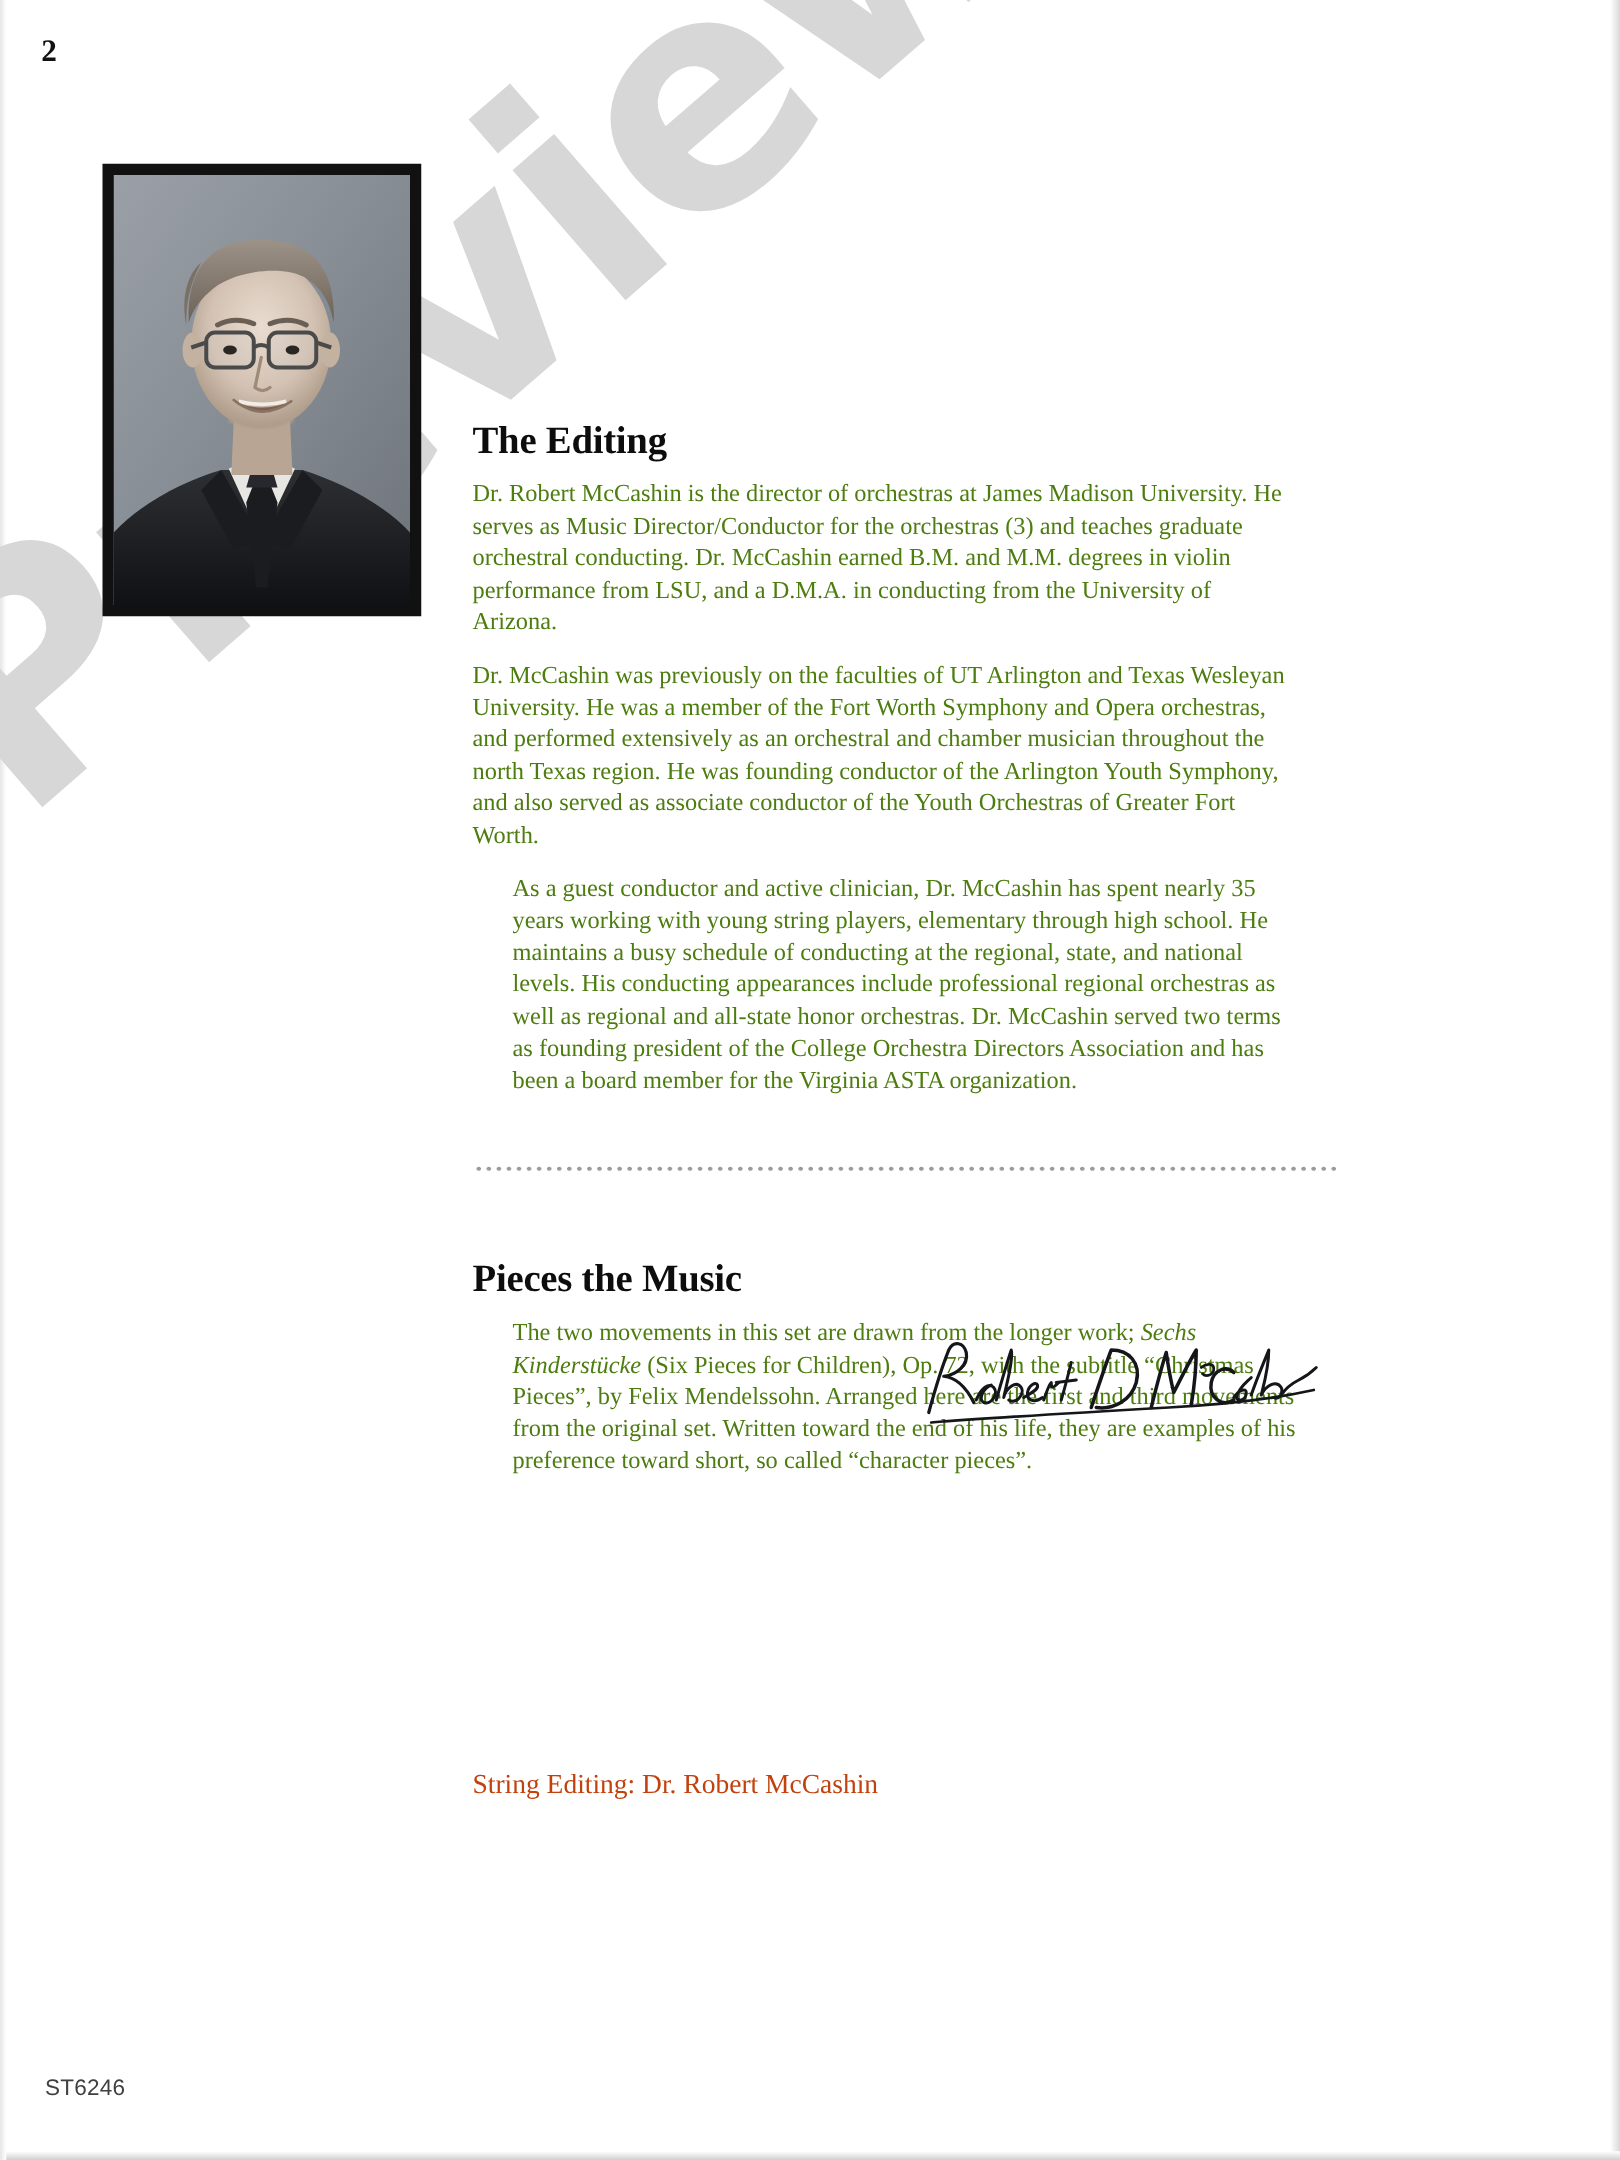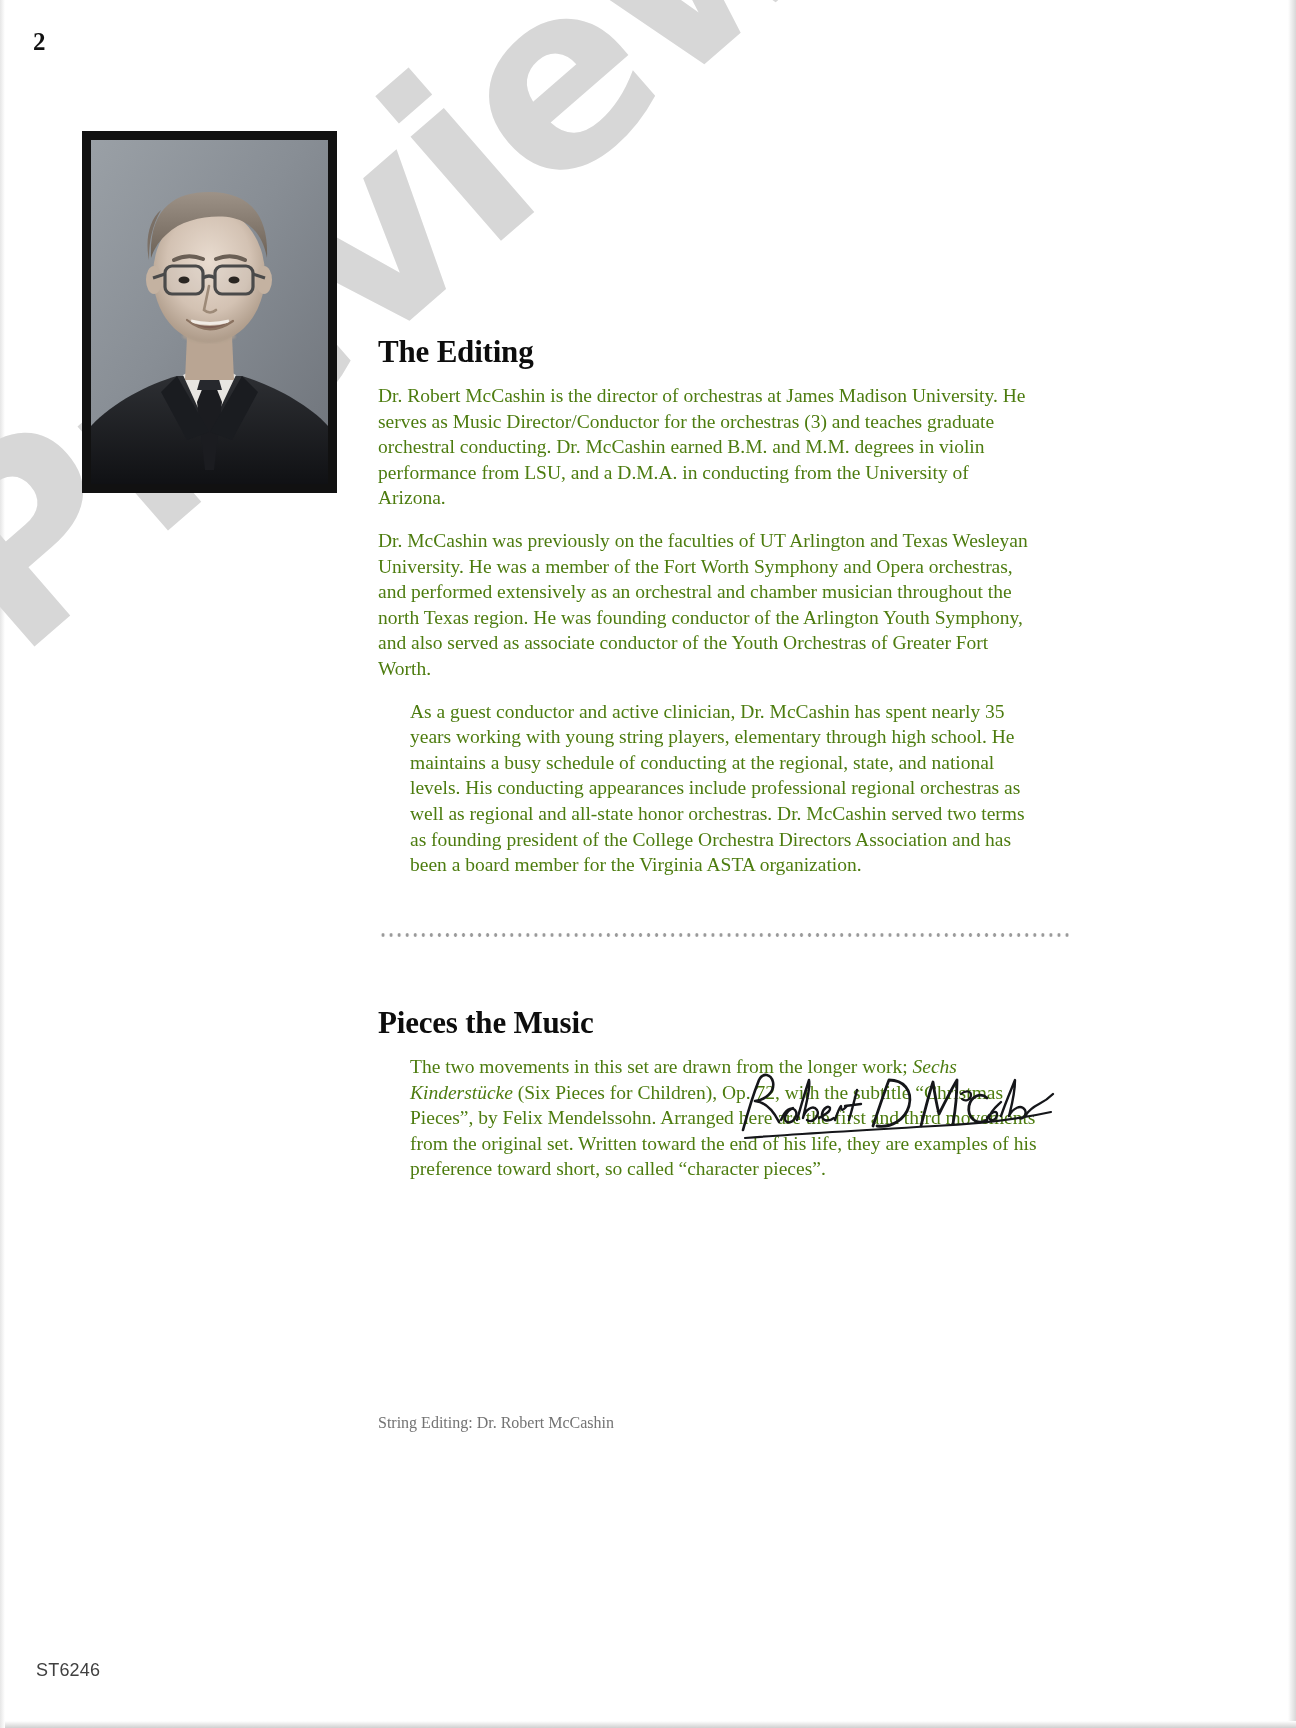--- a/index.html
+++ b/index.html
@@ -142,22 +142,22 @@
     height: 80px;
     z-index: 11;
   }
   .signature svg { display: block; width: 100%; height: 100%; }
 
   
   .string-editing {
     position: absolute;
     left: 378px;
     top: 1414px;
-    font-size: 16px;
-    color: #737373;
+    font-size: 22px;
+    color: #c2410c;
     z-index: 10;
   }
   .catalog-number {
     position: absolute;
     left: 36px;
     top: 1660px;
     font-size: 18px;
     font-family: "Liberation Sans", sans-serif;
     color: #404040;
     letter-spacing: 0.2px;

